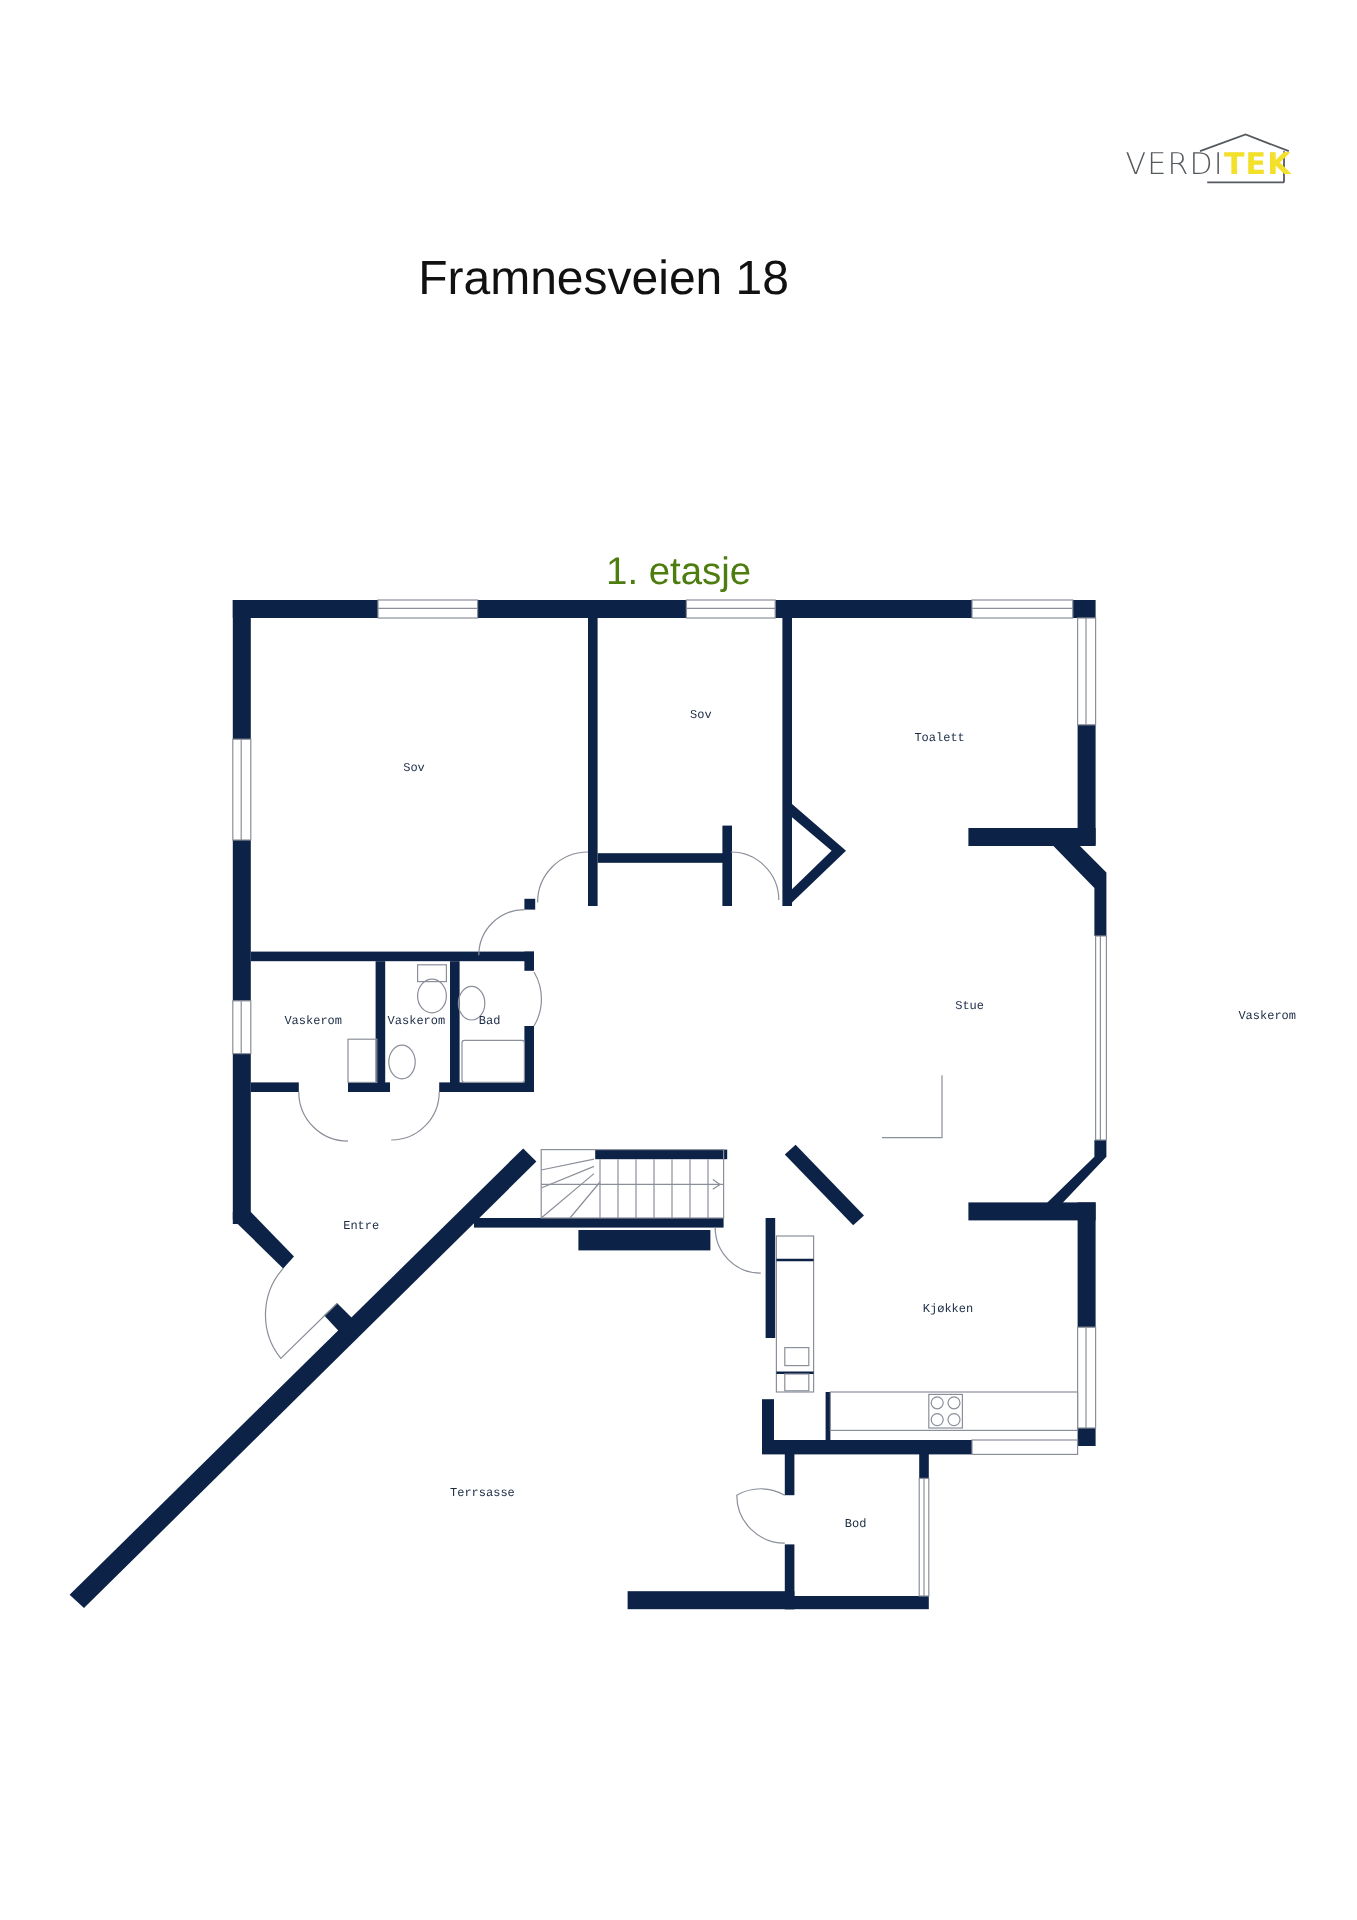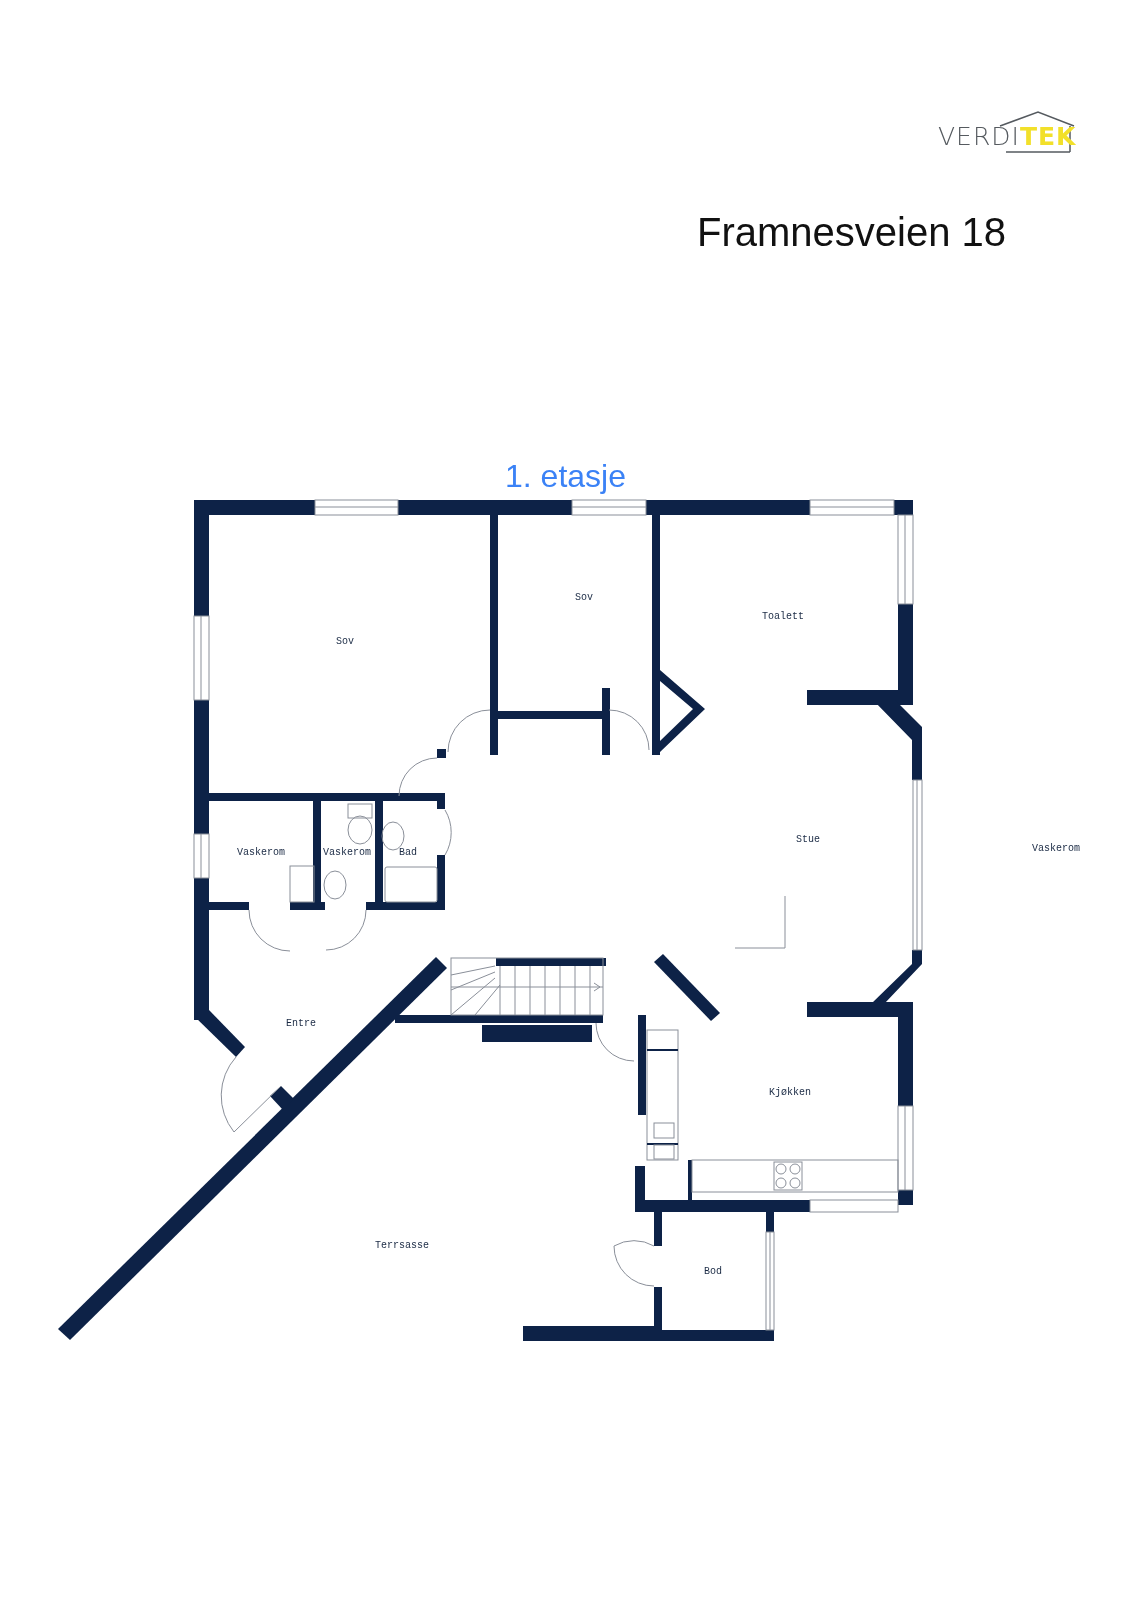--- a/index.html
+++ b/index.html
@@ -1,22 +1,22 @@
 <!DOCTYPE html>
 <html><head>
   <meta charset="utf-8">
   <style>
     html, body { margin: 0; padding: 0; background: #ffffff; }
     body { width: 1131px; height: 1600px; position: relative; overflow: hidden; font-family: "Liberation Sans", sans-serif; }
     .logo { position: absolute; left: 918px; top: 108px; width: 160px; height: 50px; }
     .logo-text { position: absolute; left: 0; top: 14px; font-family: "DejaVu Sans", sans-serif; font-size: 25px; letter-spacing: 1px; white-space: nowrap; margin-left: 20px; }
     .logo-verdi { color: #555a5f; font-weight: 300; }
     .logo-tek { color: #f2e02a; font-weight: bold; }
-    .title { position: absolute; left: 0; width: 1006px; top: 210px; text-align: right; font-size: 40px; color: #111; }
-    .subtitle { position: absolute; left: 0; width: 1131px; top: 458px; text-align: center; font-size: 32px; color: #3b82f6; }
+    .title { position: absolute; left: 0; width: 1006px; top: 210px; text-align: center; font-size: 40px; color: #111; }
+    .subtitle { position: absolute; left: 0; width: 1131px; top: 458px; text-align: center; font-size: 32px; color: #4d7c0f; }
     svg.plan { position: absolute; left: 0; top: 0; }
     .room-label { position: absolute; font-family: Liberation Mono, monospace; font-size: 10px; color: #1a2a44; transform: translate(-50%, -50%); white-space: nowrap; }
   </style>
 </head>
 <body>
 
 <div class="logo">
   <svg width="160" height="50" style="position:absolute;left:0;top:0">
     <polyline points="82,18 120,4 156,18" fill="none" stroke="#555a5f" stroke-width="1.5"></polyline>
     <line x1="152" y1="18" x2="152" y2="44" stroke="#555a5f" stroke-width="1.5"></line>

